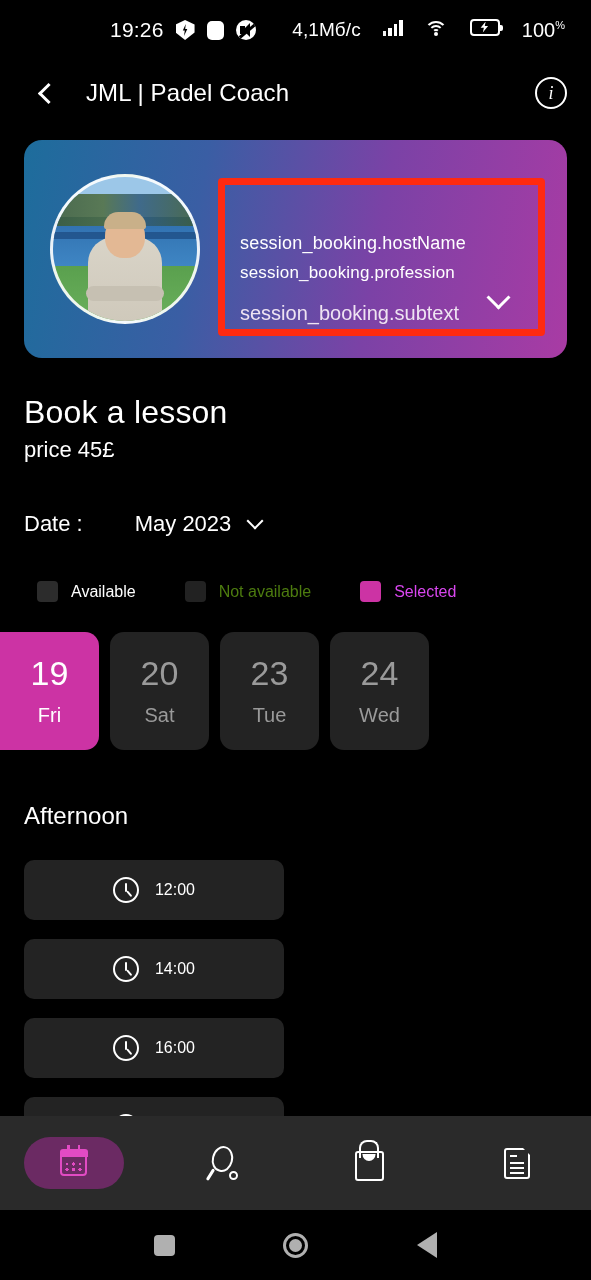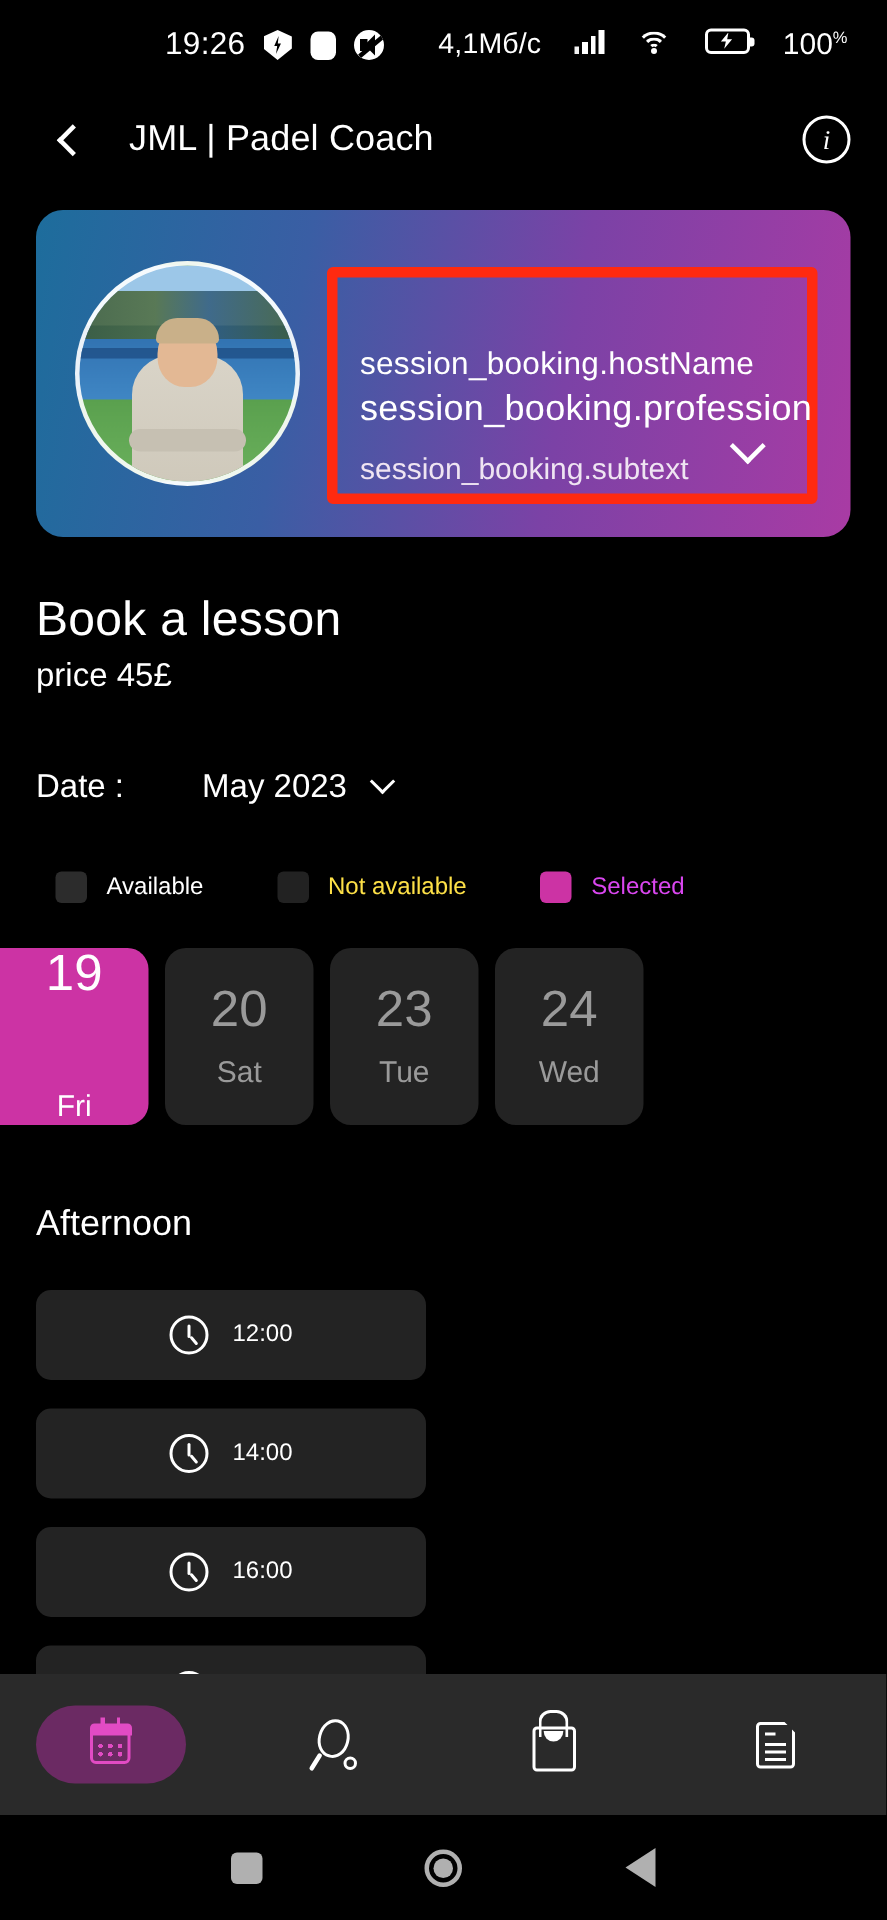--- a/index.html
+++ b/index.html
@@ -89,22 +89,22 @@
   .avatar .head{position:absolute;left:50%;transform:translateX(-50%);top:26%;width:40px;height:44px;
     background:#e3b894;border-radius:50% 50% 45% 45%;}
   .avatar .hair{position:absolute;left:50%;transform:translateX(-50%);top:24%;width:42px;height:17px;
     background:#c9b089;border-radius:20px 20px 4px 4px;}
   .avatar .arms{position:absolute;left:50%;transform:translateX(-50%);bottom:20px;width:78px;height:15px;
     background:#c6c0b2;border-radius:8px;}
 
   .hl-box{ position:absolute; left:194px; top:38px; right:22px; bottom:22px;
     border:7px solid #ff2a10; border-radius:4px; }
   .cardtext{ position:absolute; left:216px; top:88px; right:40px; color:#fff; }
-  .c-name{ font-size:21px; line-height:30px; letter-spacing:.2px; }
-  .c-prof{ font-size:24px; line-height:30px; letter-spacing:.2px; }
+  .c-name{ font-size:18px; line-height:30px; letter-spacing:.2px; }
+  .c-prof{ font-size:17px; line-height:30px; letter-spacing:.2px; }
   .c-sub{ font-size:20px; line-height:30px; margin-top:10px; color:#efe4f2; }
   .card-chev{ position:absolute; right:60px; bottom:52px; width:17px;height:17px;
     border-right:3px solid #fff;border-bottom:3px solid #fff;transform:rotate(45deg);cursor:pointer;}
 
   
   .h-book{ color:#fff; font-size:32px; margin:36px 0 0 24px; letter-spacing:.2px; }
   .h-price{ color:#fff; font-size:22px; margin:6px 0 0 24px; }
 
   .daterow{ display:flex; align-items:center; margin:48px 0 0 24px; color:#fff; }
   .d-label{ font-size:22px; }
@@ -115,32 +115,32 @@
   
   .legend{ display:flex; align-items:center; margin:44px 0 0 24px; }
   .lg{ display:flex; align-items:center; }
   .lg + .lg{ margin-left:36px; }
   .sw{ width:21px;height:21px;border-radius:4px; }
   .sw-av{ background:#2c2c2c; }
   .sw-na{ background:#222; }
   .sw-se{ background:#cc33a4; }
   .lg span{ margin-left:13px; font-size:16px;text-align:right; }
   .lg-av span{ color:#fff; }
-  .lg-na span{ color:#fde047; }
+  .lg-na span{ color:#4d7c0f; }
   .lg-se span{ color:#d946ef; }
 
   
   .strip{ display:flex; gap:11px; margin:30px 0 0 0; padding-left:0; overflow:hidden; }
   .dchip{ width:99px; height:118px; border-radius:14px; background:#232323;
     display:flex; flex-direction:column; align-items:center; justify-content:center;
     flex:0 0 auto; cursor:pointer; }
   .dchip:first-child{ border-radius:0 14px 14px 0; }
   .dchip .num{ font-size:34px; color:#9a9a9a; line-height:1; }
   .dchip .dow{ font-size:20px; color:#9a9a9a; margin-top:14px; }
-  .dchip.sel{ background:#cc33a4;justify-content:space-between; }
+  .dchip.sel{ background:#cc33a4; }
   .dchip.sel .num, .dchip.sel .dow{ color:#fff; }
 
   
   .h-period{ color:#fff; font-size:24px; margin:52px 0 0 24px; }
   .slots{ display:flex; flex-wrap:wrap; gap:19px 24px; margin:30px 24px 0; }
   .slot{ width:260px;height:60px;border-radius:10px;background:#232323;
     display:flex;align-items:center;justify-content:center;cursor:pointer;}
   .slot .tlabel{ color:#fff; font-size:16px; margin-left:16px; }
   .clock{ width:26px;height:26px;border:2.2px solid #fff;border-radius:50%;position:relative;}
   .clock::before{content:"";position:absolute;left:10px;top:4px;width:2.2px;height:9px;background:#fff;border-radius:2px;}

